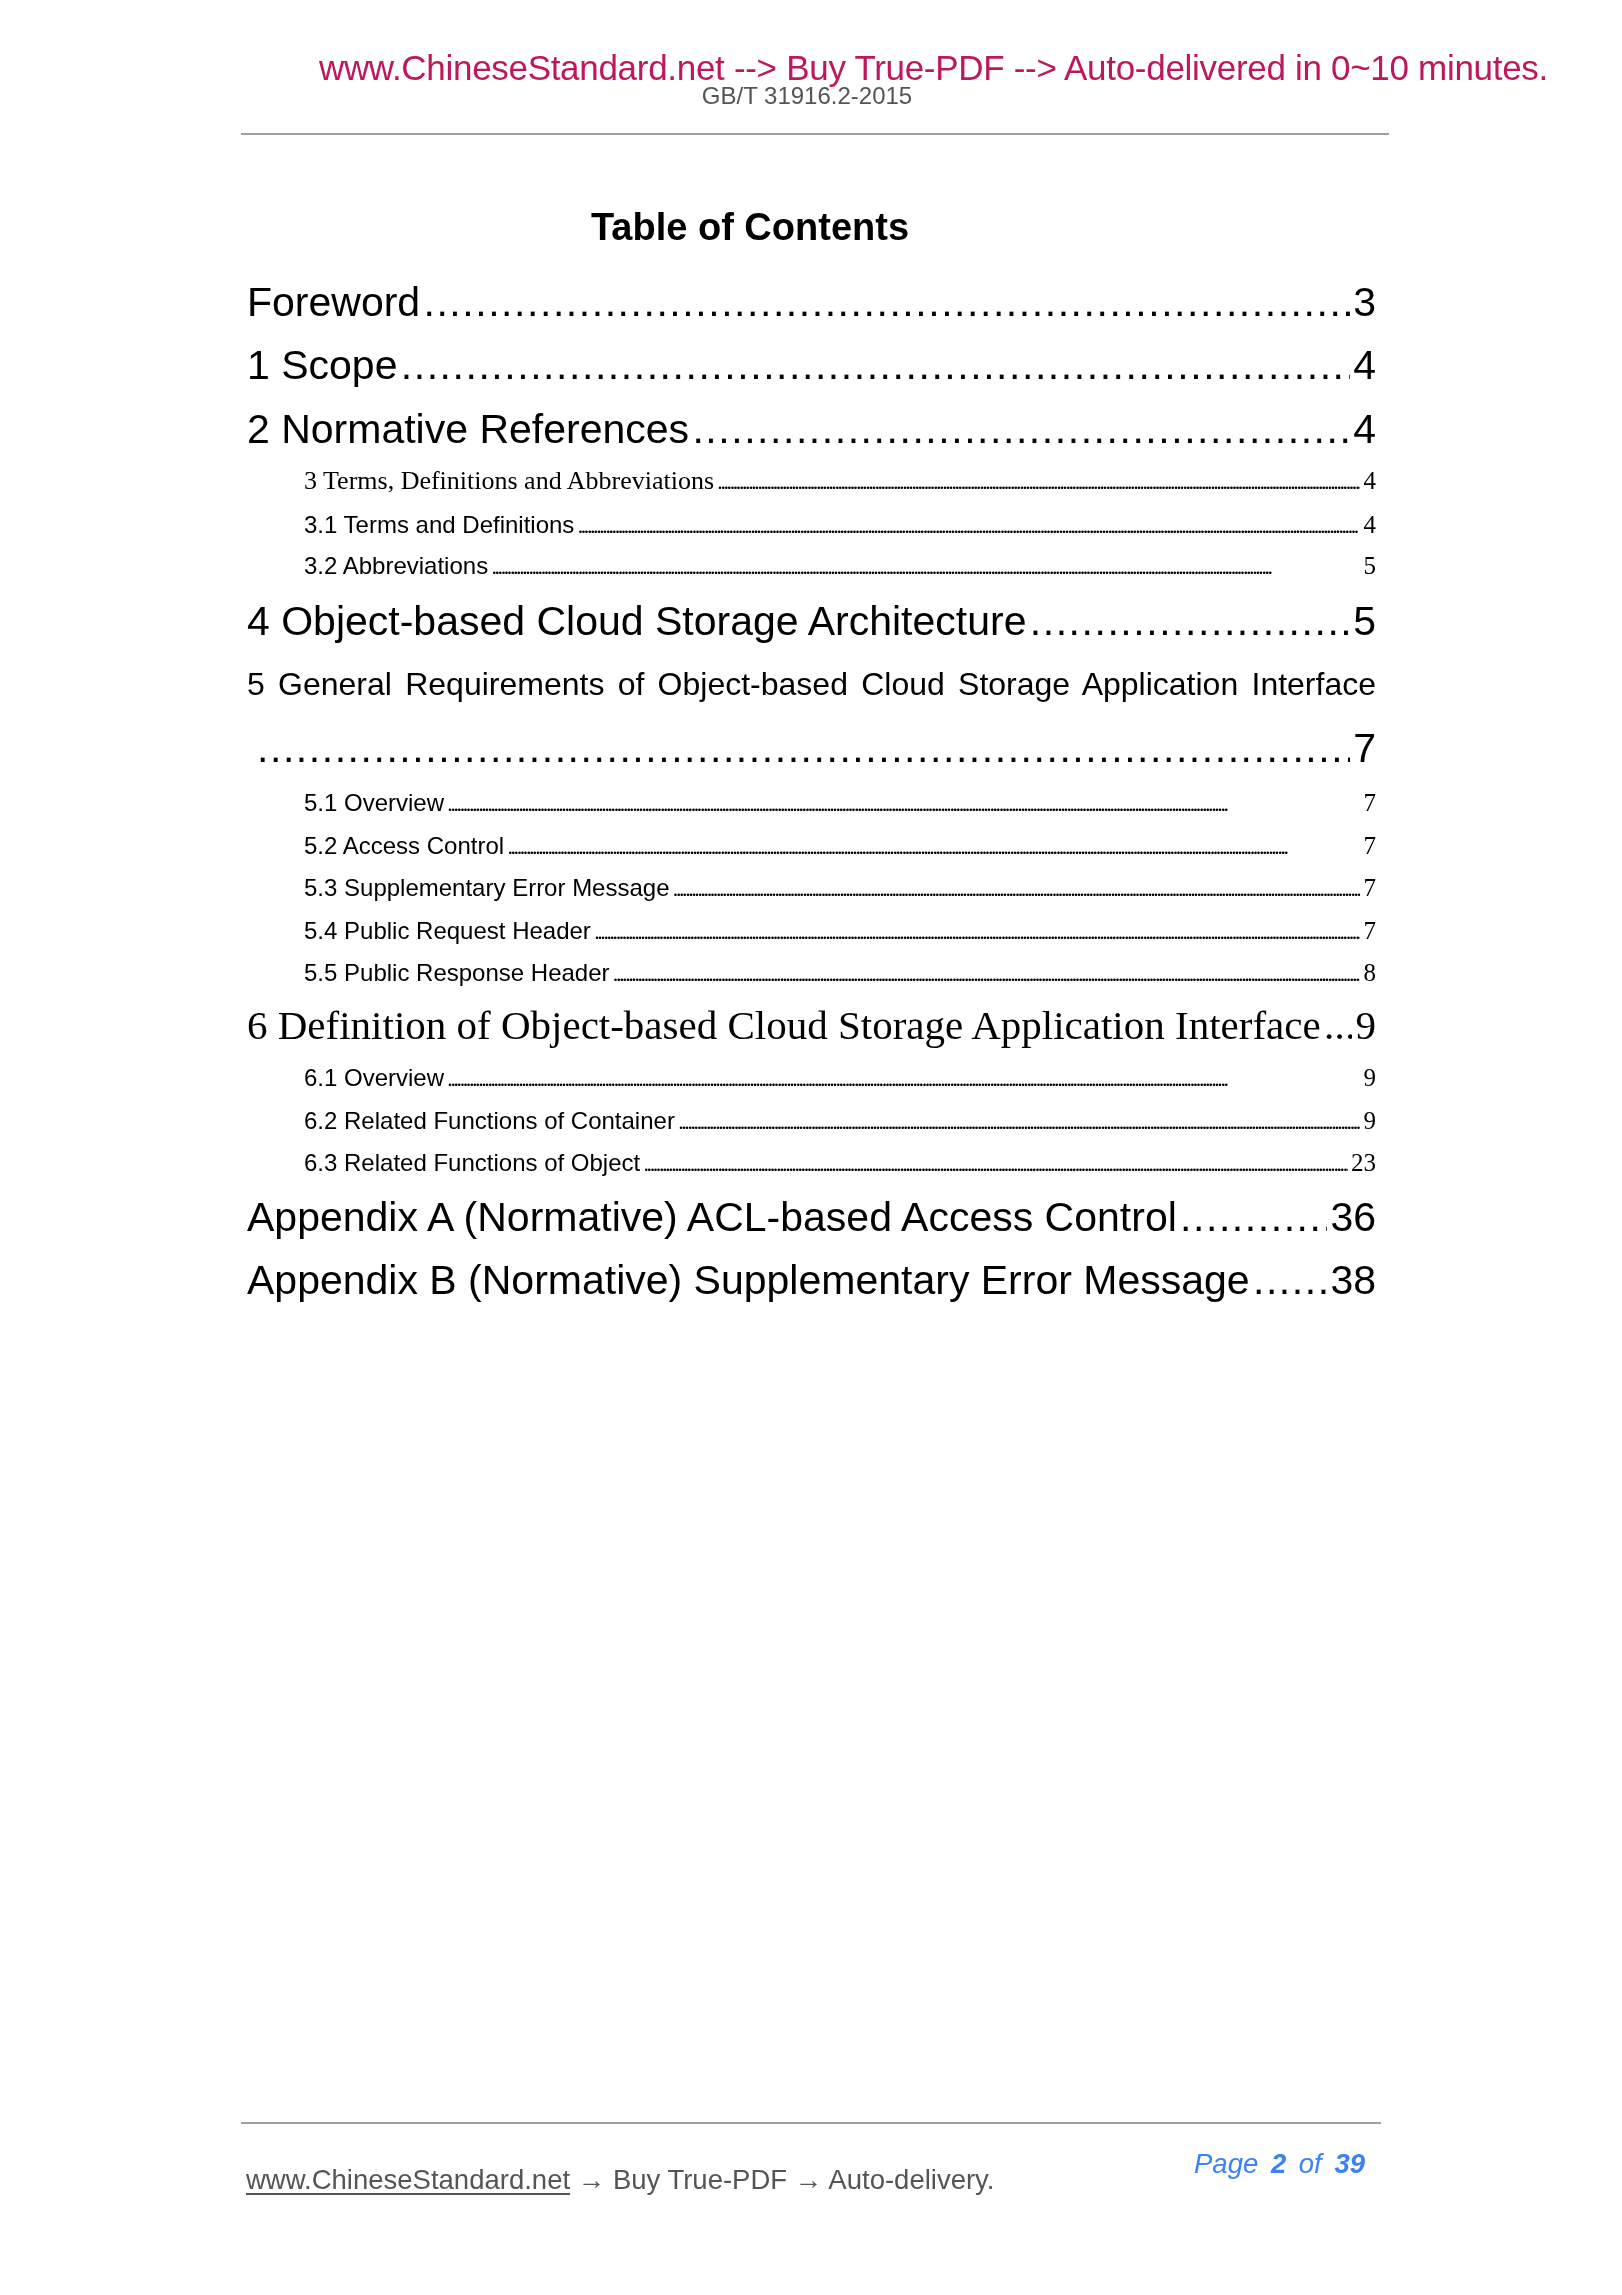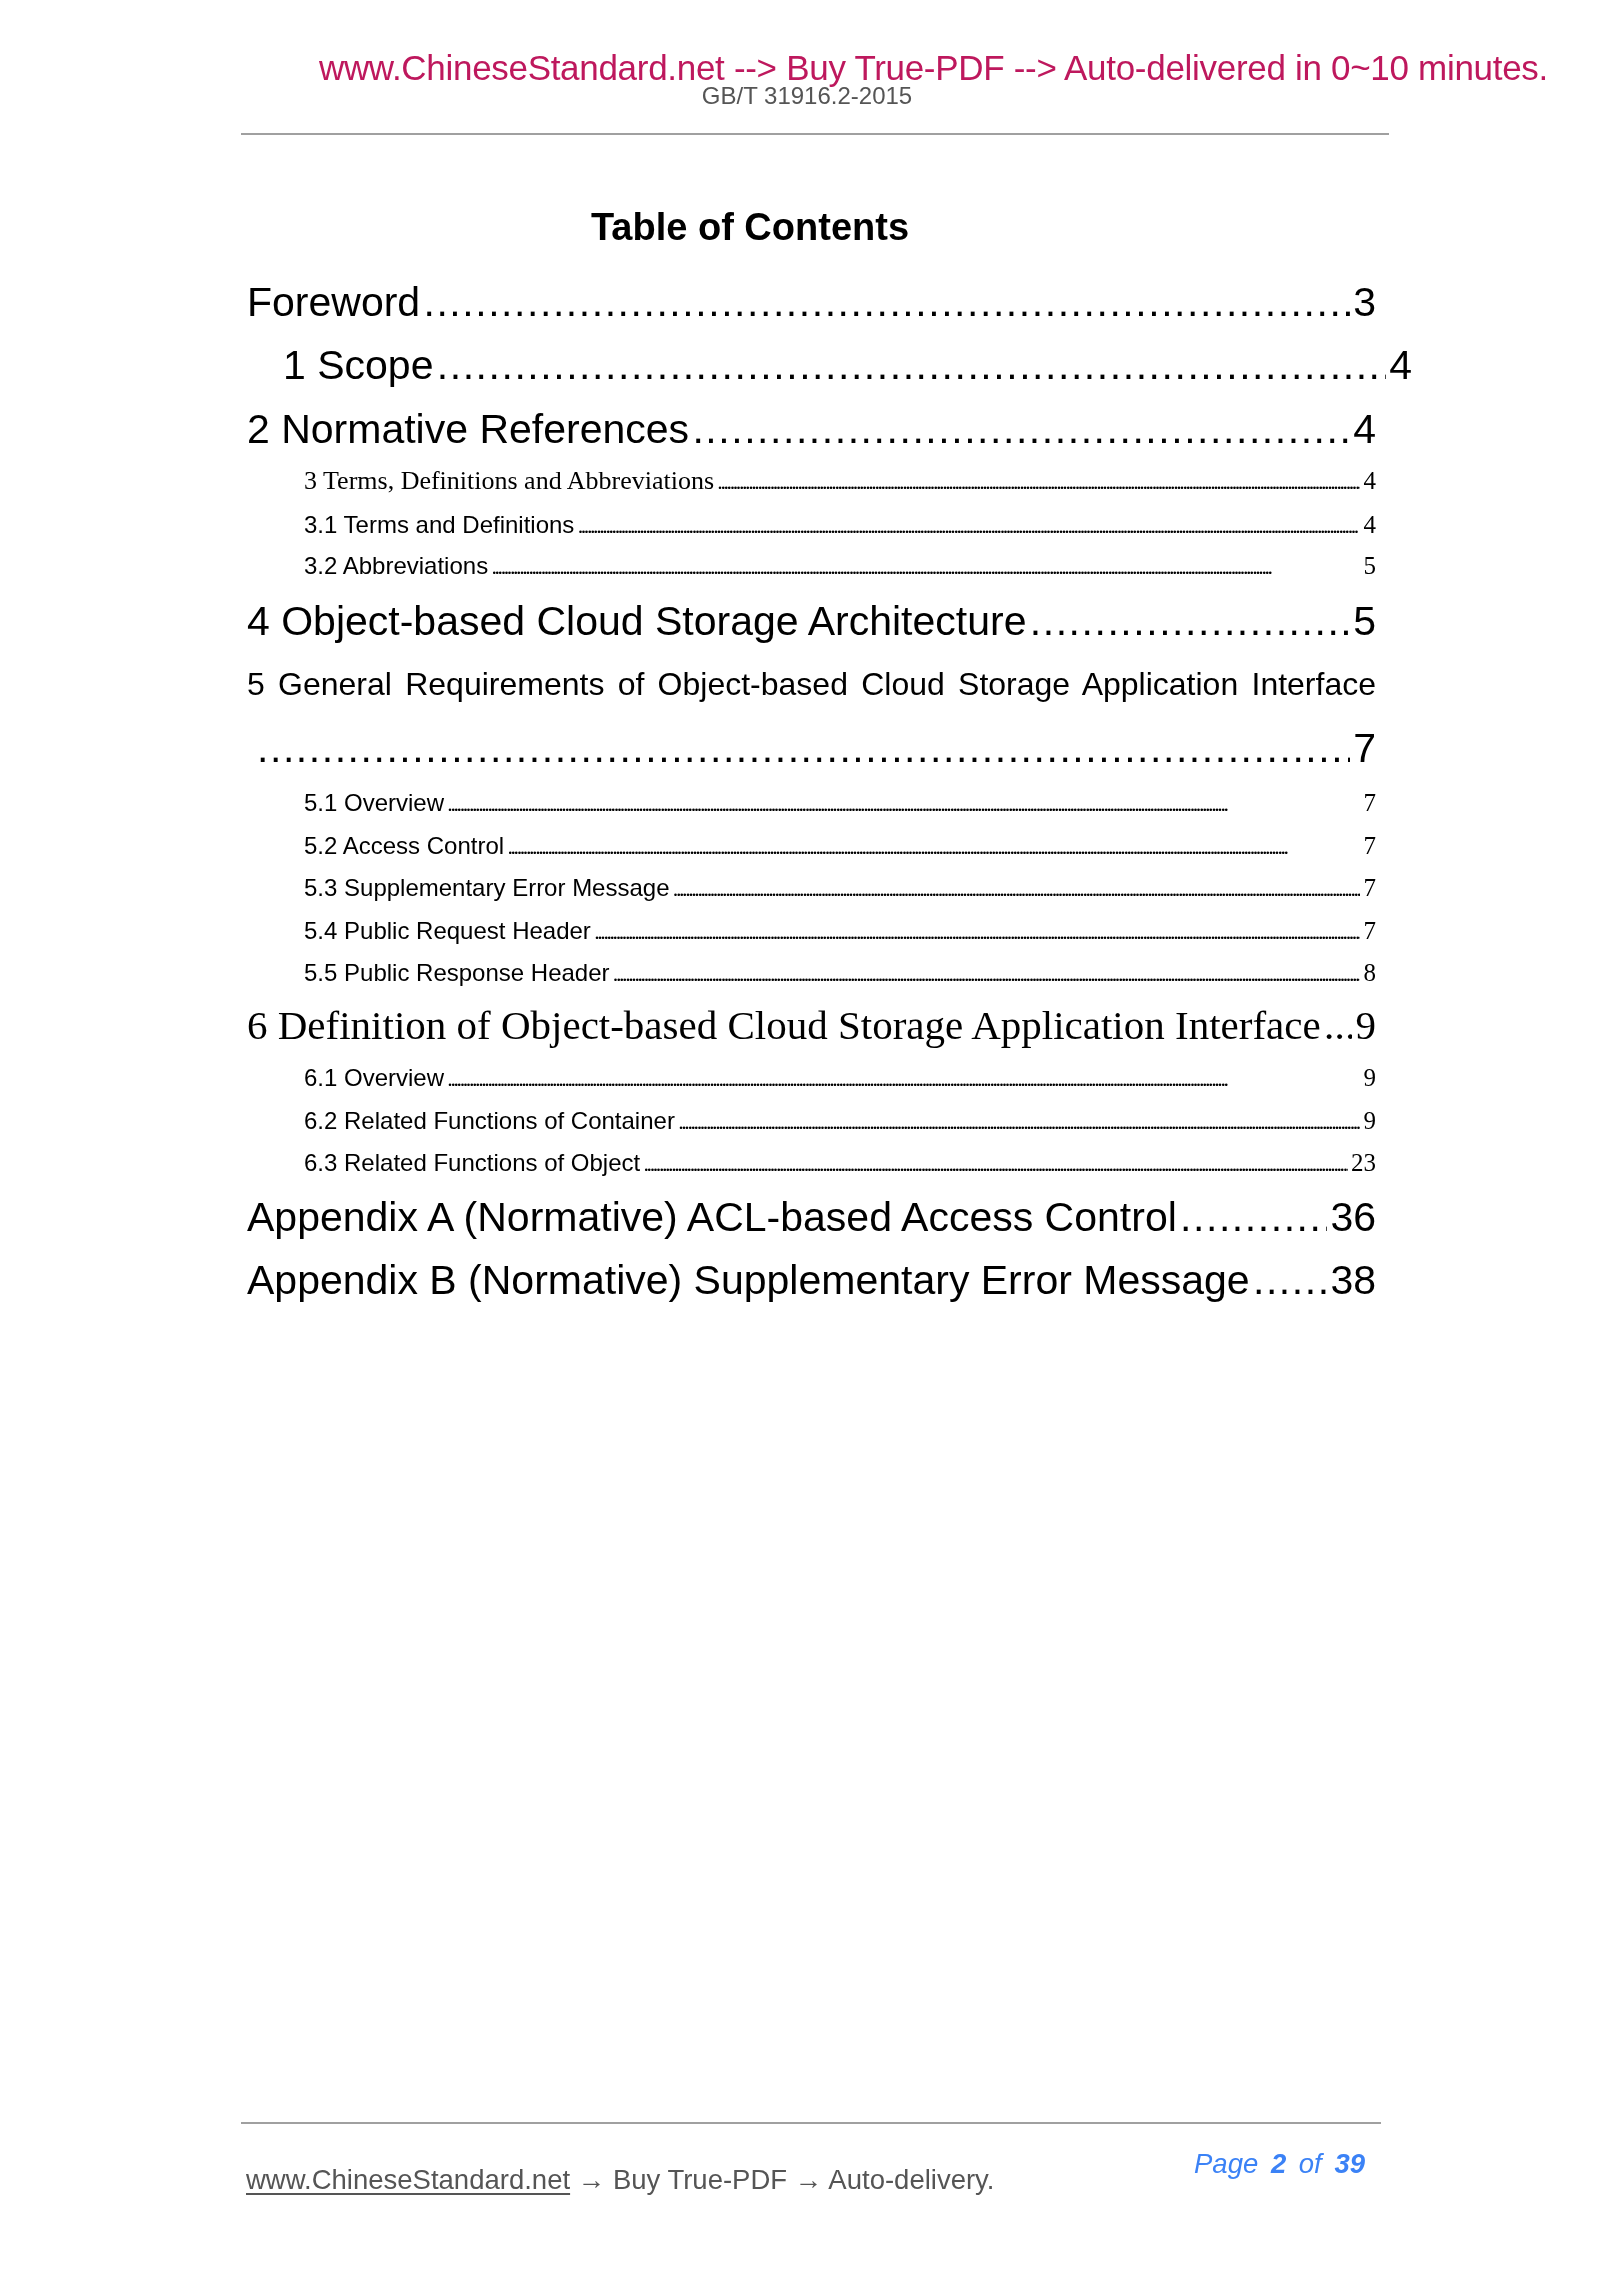--- a/index.html
+++ b/index.html
@@ -45,21 +45,21 @@
 <div class="rule-top"></div>
 
 <h1 class="title" style="margin:0">Table of Contents</h1>
 
 <div id="toc">
     <div class="toc-row l1" style="top: 286px;">
       <span class="label">Foreword</span>
       <span class="leader"></span>
       <span class="page">3</span>
     </div>
-    <div class="toc-row l1" style="top: 349px; margin-left: 36px;">
+    <div class="toc-row l1" style="top: 349px;">
       <span class="label">1 Scope</span>
       <span class="leader"></span>
       <span class="page">4</span>
     </div>
     <div class="toc-row l1" style="top: 413px;">
       <span class="label">2 Normative References</span>
       <span class="leader"></span>
       <span class="page">4</span>
     </div>
     <div class="toc-row l2 serif" style="top: 469px;">

